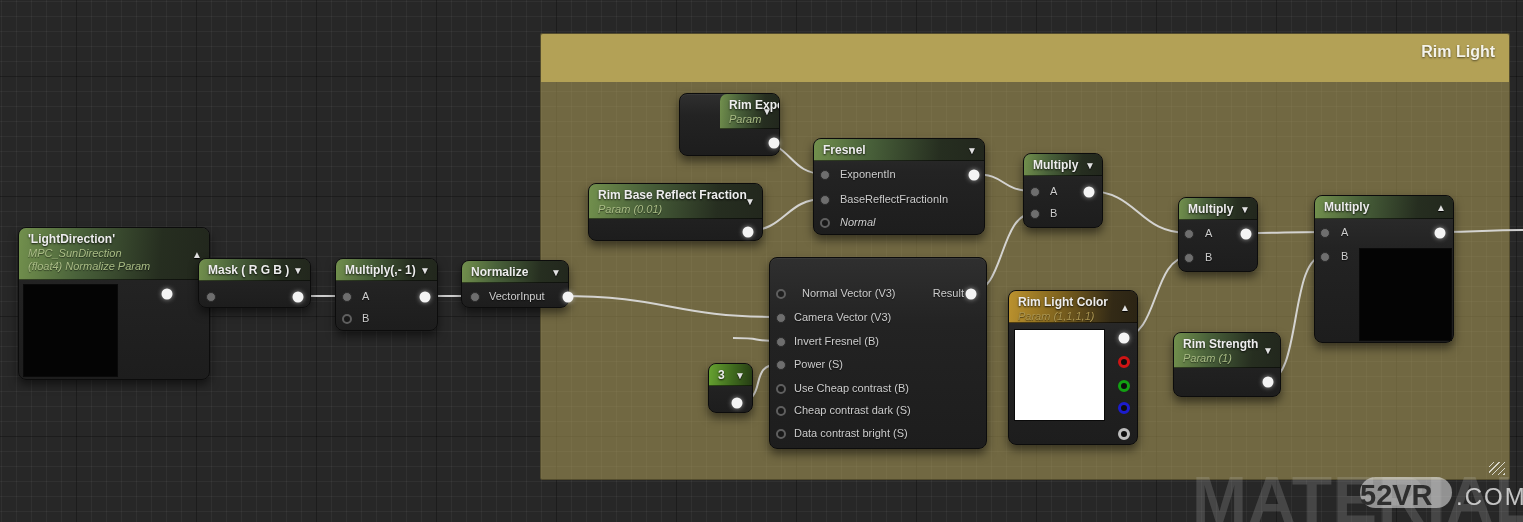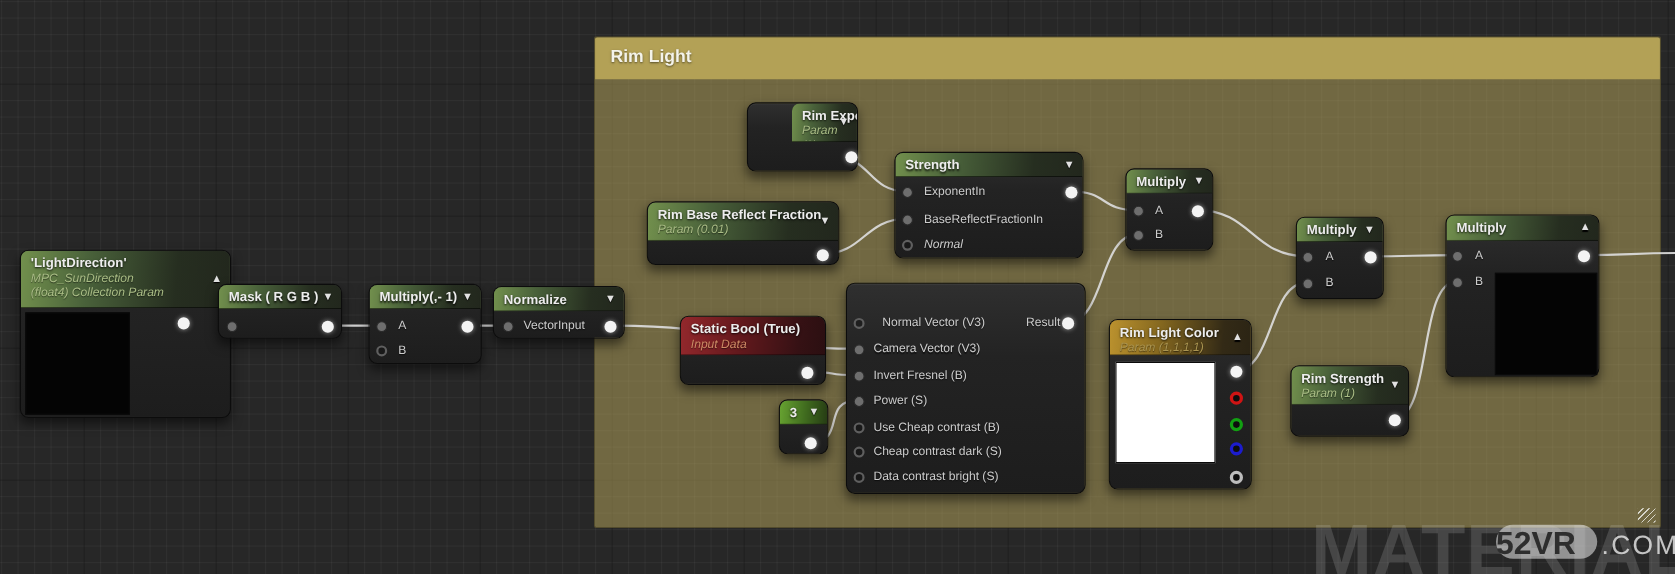--- a/index.html
+++ b/index.html
@@ -7,21 +7,21 @@
     background-color:#272727;
     background-image:
       linear-gradient(rgba(0,0,0,0.42) 1px,transparent 1px),
       linear-gradient(90deg,rgba(0,0,0,0.42) 1px,transparent 1px),
       linear-gradient(rgba(255,255,255,0.045) 1px,transparent 1px),
       linear-gradient(90deg,rgba(255,255,255,0.045) 1px,transparent 1px);
     background-size:120px 120px,120px 120px,15px 15px,15px 15px;
     background-position:-44px -44px,-44px -44px,1px 1px,1px 1px;}
   
   .comment-body{position:absolute;z-index:1;background:rgba(187,169,94,0.5);border:1px solid rgba(60,55,30,0.55);border-radius:2px;box-sizing:border-box;}
-  .comment-header{position:absolute;left:0;top:0;right:0;height:38px;background:#b3a156;border-radius:2px 2px 0 0;box-sizing:border-box;padding:9px 14px;}
+  .comment-header{position:absolute;left:0;top:0;right:0;height:48px;background:#b3a156;border-radius:2px 2px 0 0;box-sizing:border-box;padding:9px 14px;text-align:right;}
   .comment-header span{font-size:16px;font-weight:bold;color:#f4f3ea;text-shadow:0 1px 2px rgba(0,0,0,0.55);}
   .comment-resize{position:absolute;right:4px;bottom:4px;width:16px;height:13px;
     background:repeating-linear-gradient(135deg,transparent 0 3px,rgba(240,240,235,0.8) 3px 4px);}
   
   #wire-layer{position:absolute;left:0;top:0;z-index:2;pointer-events:none;}
   #wire-layer path{fill:none;stroke:#dcdcdc;stroke-width:2;opacity:0.93;}
   
   .node{position:absolute;z-index:3;box-sizing:border-box;border-radius:8px;border:1px solid #0c0c0c;
     background:linear-gradient(180deg,#2f2f2f 0%,#232323 35%,#1d1d1d 100%);
     box-shadow:0 5px 10px rgba(0,0,0,0.5), inset 0 1px 0 rgba(255,255,255,0.05);}
@@ -81,21 +81,21 @@
       <path d="M1439,232 C1482.5,232 1482.5,230 1526,230"></path>
     </svg>
 
   <div class="wm-text">MATERIAL</div>
   <div class="wm-badge">52VR</div>
   <div class="wm-suffix">.COM</div>
 <div class="node" style="left: 18px; top: 227px; width: 192px; height: 153px;">
       <div class="nhead hd-green" style="height: 52px;">
         <div class="ntitle">'LightDirection'</div>
         <div class="nsub sub-green">MPC_SunDirection
-(float4) Collection Param</div>
+(float4) Normalize Param</div>
         <span class="narrow">▲</span>
       </div>
       <div class="preview" style="left: 4px; top: 56px; width: 95px; height: 93px; background: rgb(4, 4, 4);"></div>
       <span class="pin out" style="left: 148px; top: 66px;"></span>
     </div>
     <div class="node" style="left: 198px; top: 258px; width: 113px; height: 50px;">
       <div class="nhead hd-green" style="height: 22px;">
         <div class="ntitle">Mask ( R G B )</div>
         <span class="narrow">▼</span>
       </div>
@@ -106,21 +106,21 @@
       <div class="nhead hd-green" style="height: 22px;">
         <div class="ntitle">Multiply(,- 1)</div>
         <span class="narrow">▼</span>
       </div>
       <span class="plabel" style="left: 26px; top: 38px;">A</span>
       <span class="plabel" style="left: 26px; top: 60px;">B</span>
       <span class="pin in" style="left: 11px; top: 38px;"></span>
       <span class="pin hollow" style="left: 11px; top: 60px;"></span>
       <span class="pin out" style="left: 89px; top: 38px;"></span>
     </div>
-    <div class="node" style="left: 448px; top: 260px; width: 120px; height: 48px;">
+    <div class="node" style="left: 461px; top: 260px; width: 108px; height: 48px;">
       <div class="nhead hd-green" style="height: 22px;">
         <div class="ntitle">Normalize</div>
         <span class="narrow">▼</span>
       </div>
       <span class="plabel" style="left: 27px; top: 36px;">VectorInput</span>
       <span class="pin in" style="left: 13px; top: 36px;"></span>
       <span class="pin out" style="left: 106px; top: 36px;"></span>
     </div>
     <div class="node" style="left: 679px; top: 93px; width: 101px; height: 63px; padding-left: 40px;">
       <div class="nhead hd-green" style="height: 35px;">
@@ -133,37 +133,30 @@
     <div class="node" style="left: 588px; top: 183px; width: 175px; height: 58px;">
       <div class="nhead hd-green" style="height: 35px;">
         <div class="ntitle">Rim Base Reflect Fraction</div>
         <div class="nsub sub-green">Param (0.01)</div>
         <span class="narrow">▼</span>
       </div>
       <span class="pin out" style="left: 159px; top: 48px;"></span>
     </div>
     <div class="node" style="left: 813px; top: 138px; width: 172px; height: 97px;">
       <div class="nhead hd-green" style="height: 22px;">
-        <div class="ntitle">Strength</div>
+        <div class="ntitle">Fresnel</div>
         <span class="narrow">▼</span>
       </div>
       <span class="plabel" style="left: 26px; top: 36px;">ExponentIn</span>
       <span class="plabel" style="left: 26px; top: 61px;">BaseReflectFractionIn</span>
       <span class="plabel" style="left: 26px; top: 84px; font-style: italic;">Normal</span>
       <span class="pin in" style="left: 11px; top: 36px;"></span>
       <span class="pin in" style="left: 11px; top: 61px;"></span>
       <span class="pin hollow" style="left: 11px; top: 84px;"></span>
       <span class="pin out" style="left: 160px; top: 36px;"></span>
-    </div>
-    <div class="node" style="left: 618px; top: 287px; width: 133px; height: 63px;">
-      <div class="nhead hd-red" style="height: 35px;">
-        <div class="ntitle">Static Bool (True)</div>
-        <div class="nsub sub-red">Input Data</div>
-      </div>
-      <span class="pin out" style="left: 115px; top: 51px;"></span>
     </div>
     <div class="node" style="left: 708px; top: 363px; width: 45px; height: 50px;">
       <div class="nhead hd-lime" style="height: 22px;">
         <div class="ntitle">3</div>
         <span class="narrow">▼</span>
       </div>
       <span class="pin out" style="left: 28px; top: 39px;"></span>
     </div>
     <div class="node" style="left: 769px; top: 257px; width: 218px; height: 192px;">
       <span class="plabel" style="left: 32px; top: 36px;">Normal Vector (V3)</span>

